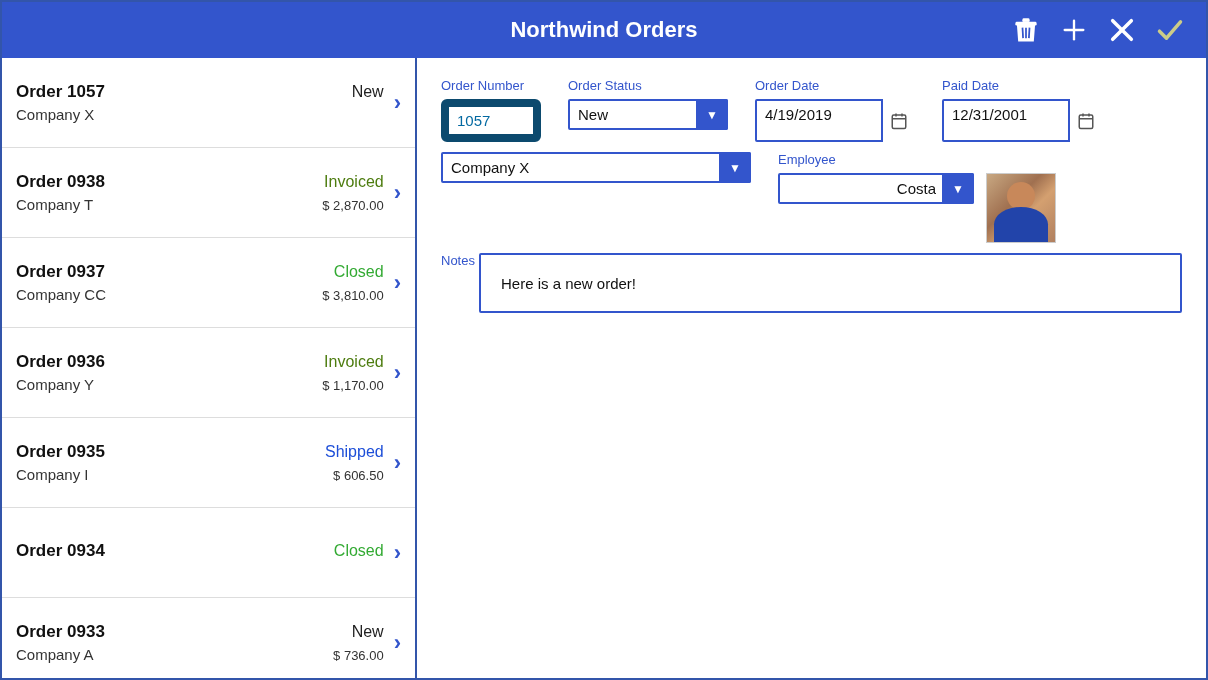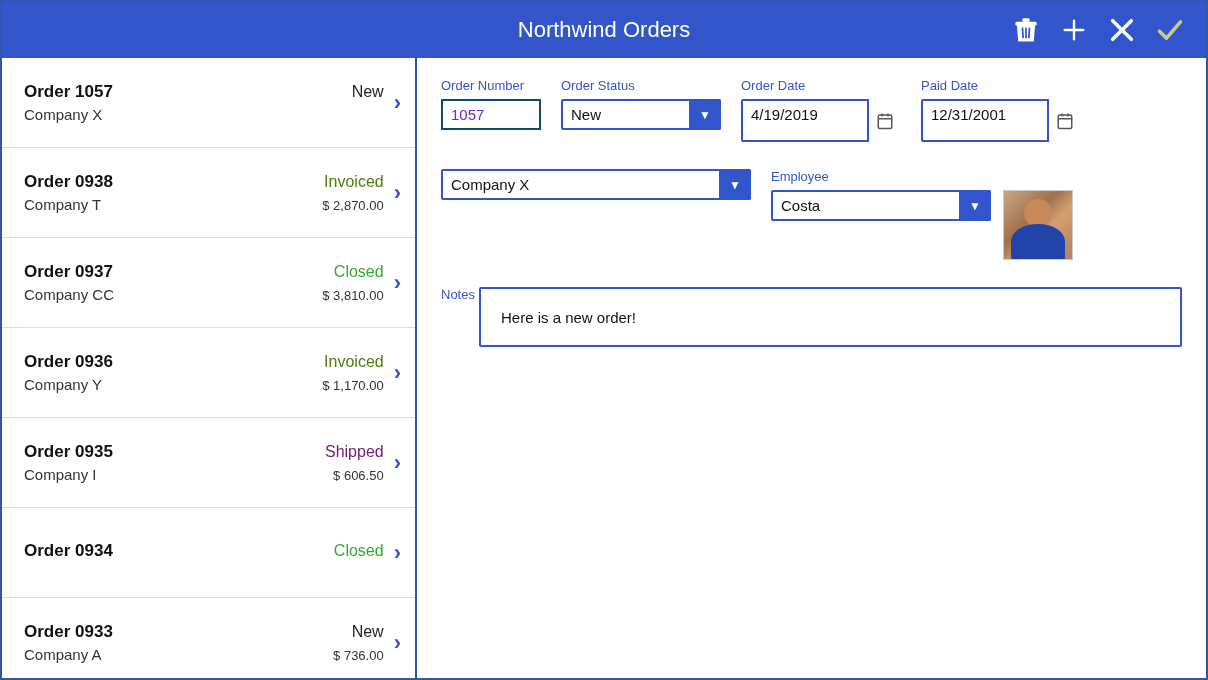--- a/index.html
+++ b/index.html
@@ -19,21 +19,21 @@
       color: white;
       display: flex;
       align-items: center;
       justify-content: center;
       height: 56px;
       position: relative;
       flex-shrink: 0;
     }
     .header-title {
       font-size: 22px;
-      font-weight: normal;
+      font-weight: bold;
       color: white;
     }
     .header-actions {
       position: absolute;
       right: 16px;
       display: flex;
       gap: 8px;
       align-items: center;
     }
     .header-btn {
@@ -67,21 +67,21 @@
     }
 
     
     .order-list::-webkit-scrollbar { width: 12px; }
     .order-list::-webkit-scrollbar-track { background: #e0e0e0; }
     .order-list::-webkit-scrollbar-thumb { background: #aaa; border: 2px solid #e0e0e0; }
 
     .order-item {
       display: flex;
       align-items: center;
-      padding: 12px 14px 12px 22px;
+      padding: 12px 14px 12px 14px;
       border-bottom: 1px solid #ddd;
       cursor: pointer;
       background: white;
       min-height: 90px;
     }
     .order-item-info {
       flex: 1;
     }
     .order-item-top {
       display: flex;
@@ -94,21 +94,21 @@
       font-size: 17px;
       color: #111;
     }
     .order-status {
       font-size: 16px;
       font-weight: 500;
     }
     .order-status.new { color: #222; }
     .order-status.invoiced { color: #4d7c0f; }
     .order-status.closed { color: #33aa33; }
-    .order-status.shipped { color: #701a75; }
+    .order-status.shipped { color: #1d4ed8; }
 
     .order-item-bottom {
       display: flex;
       justify-content: space-between;
       align-items: baseline;
     }
     .order-company {
       font-size: 15px;
       color: #333;
     }
@@ -126,44 +126,44 @@
     
     .detail-panel {
       flex: 1;
       background: white;
       padding: 20px 24px;
       overflow-y: auto;
     }
 
     .form-row {
       display: flex;
-      gap: 20px;
-      margin-bottom: 27px;
+      gap: 27px;
+      margin-bottom: 10px;
       align-items: flex-start;
     }
 
     .form-field {
       display: flex;
       flex-direction: column;
       gap: 4px;
     }
 
     .field-label {
       font-size: 13px;
       color: #3355cc;
       font-weight: 500;
       margin-bottom: 2px;
     }
 
     .field-input {
-      border: 2px solid #0c4a6e;
-      border-radius: 0;
+      border: 8px solid #0c4a6e;
+      border-radius: 6px;
       padding: 5px 8px;
       font-size: 15px;
-      color: #6d28d9;
+      color: #0369a1;
       background: white;
       outline: none;
     }
 
     .select-wrapper {
       position: relative;
       display: inline-block;
     }
     .field-select {
       appearance: none;
@@ -490,21 +490,21 @@
               <option>Company A</option>
             </select>
             <div class="select-arrow"></div>
           </div>
         </div>
 
         <div class="form-field">
           <span class="field-label">Employee</span>
           <div class="employee-row">
             <div class="select-wrapper">
-              <select class="field-select employee-select" style="width:220px;">
+              <select class="field-select employee-select" style="width:196px;text-align:right;">
                 <option>Costa</option>
                 <option>Smith</option>
                 <option>Johnson</option>
               </select>
               <div class="select-arrow"></div>
             </div>
             <div class="photo-placeholder"></div>
           </div>
         </div>
       </div>

